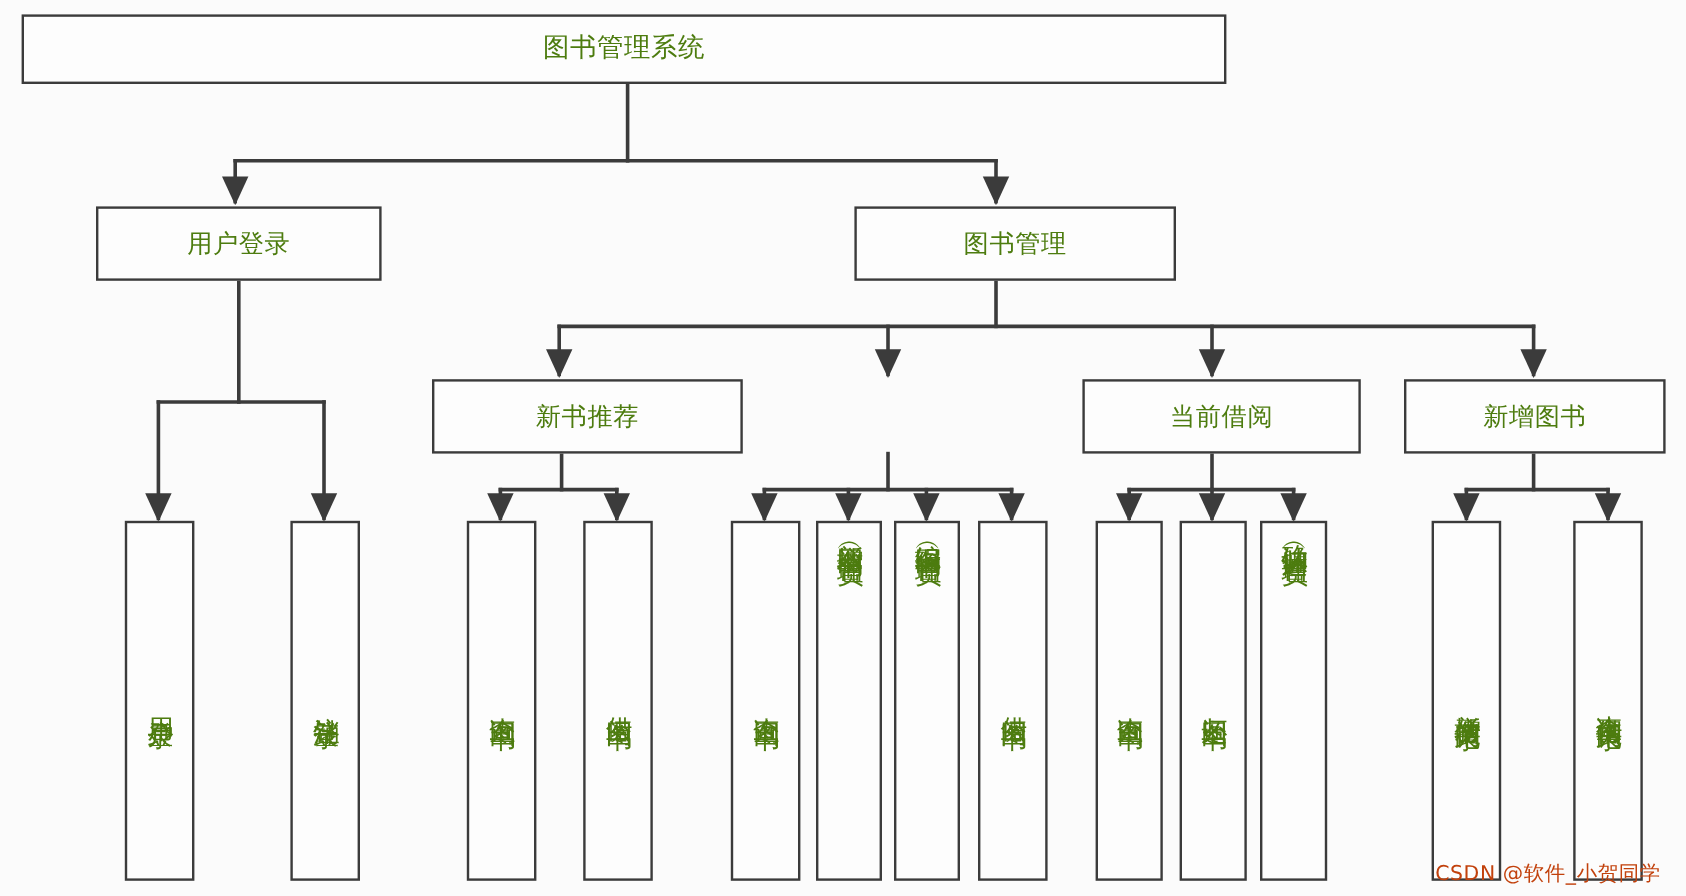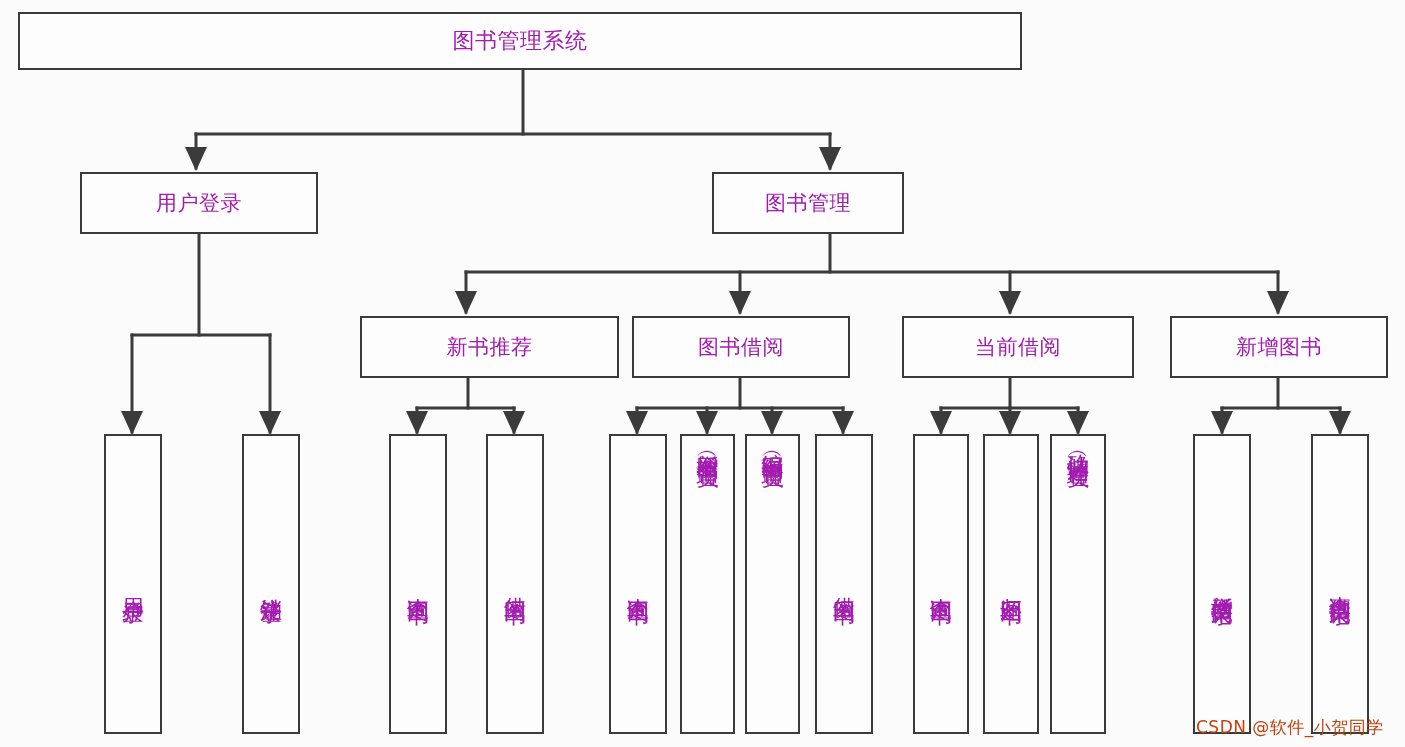--- a/index.html
+++ b/index.html
@@ -27,21 +27,21 @@
     position: absolute;
     box-sizing: border-box;
     border: 2px solid #3b3b3b;
     background: #fdfdfd;
     display: flex;
     align-items: center;
     justify-content: center;
     overflow: hidden;
   }
   .node .lbl {
-    color: #a21caf;
+    color: #4d7c0f;
     line-height: 1.18;
     text-align: center;
     white-space: pre;
   }
   
   .node.horiz .lbl {
     font-size: 21px;
     letter-spacing: 0.5px;
   }
   .node.root .lbl { font-size: 22px; }
@@ -127,29 +127,26 @@
     </g>
   </svg>
 
   <div class="node horiz root" style="left:18px; top:12px; width:1004px; height:58px;">
     <span class="lbl">图书管理系统</span>
   </div>
 
   <div class="node horiz" style="left:80px; top:172px; width:238px; height:62px;">
     <span class="lbl">用户登录</span>
   </div>
-  <div class="node horiz" style="left:712px; top:172px; width:192px; height:62px;">
+  <div class="node horiz" style="left:712px; top:172px; width:268px; height:62px;">
     <span class="lbl">图书管理</span>
   </div>
 
   <div class="node horiz" style="left:360px; top:316px; width:259px; height:62px;">
     <span class="lbl">新书推荐</span>
-  </div>
-  <div class="node horiz" style="left:632px; top:316px; width:218px; height:62px;">
-    <span class="lbl">图书借阅</span>
   </div>
   <div class="node horiz" style="left:902px; top:316px; width:232px; height:62px;">
     <span class="lbl">当前借阅</span>
   </div>
   <div class="node horiz" style="left:1170px; top:316px; width:218px; height:62px;">
     <span class="lbl">新增图书</span>
   </div>
 
   <div class="node vert centered" style="left:104px; top:434px; width:58px; height:300px;">
     <span class="lbl">用户登录</span>

